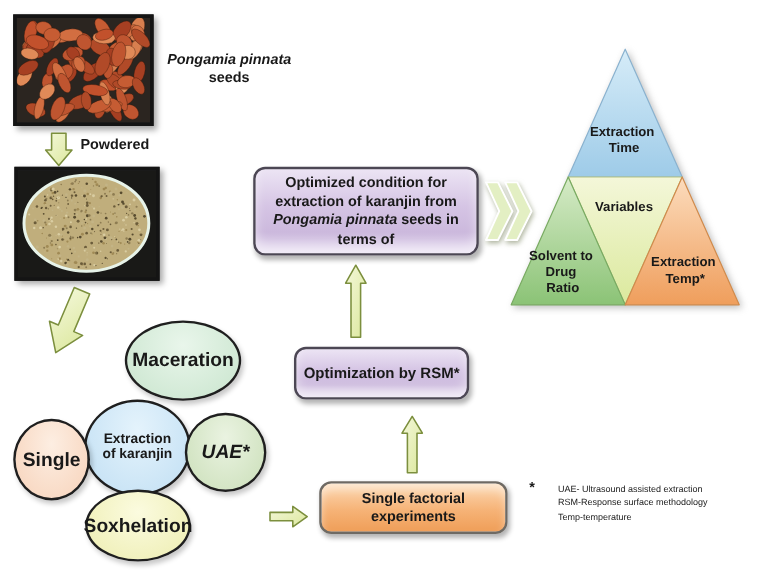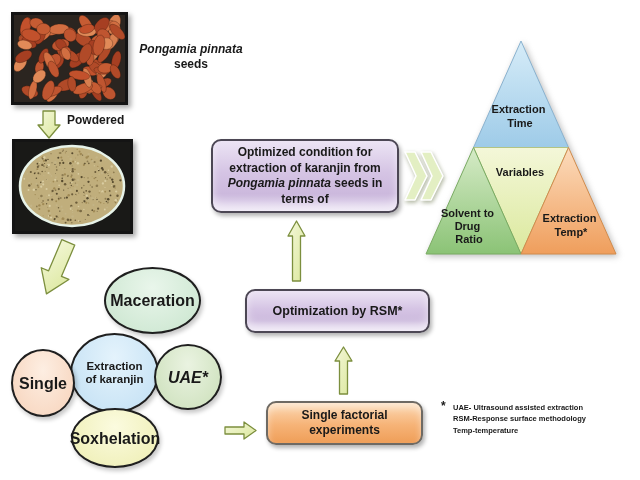--- a/index.html
+++ b/index.html
@@ -47,21 +47,21 @@
   .chev polygon{fill:#e3efc3;stroke:#ffffff;stroke-width:1.6;stroke-linejoin:round;}
 
   
   .pyr{filter:drop-shadow(2px 2px 3px rgba(110,110,110,.45));}
   .pyr polygon{stroke-linejoin:round;}
   .pyr text{font-family:"Liberation Sans",sans-serif;font-weight:700;font-size:11px;fill:#191919;text-anchor:middle;}
 
   
   .footnote{width:180px;}
   .fn-ast{position:absolute;left:0;top:-3px;font-size:12px;font-weight:700;}
-  .fn-line{margin-left:12px;font-size:7.5px;font-weight:700;line-height:11.4px;white-space:nowrap;}
+  .fn-line{margin-left:24px;font-size:7.5px;font-weight:400;line-height:11.4px;white-space:nowrap;}
 </style>
 </head>
 <body>
 
 <div class="canvas">
 
   <svg width="0" height="0" style="position:absolute">
     <defs>
       <linearGradient id="agrad" x1="0" y1="0" x2="1" y2="1">
         <stop offset="0" stop-color="#f4f8da"></stop>
@@ -560,21 +560,21 @@
   </svg>
 
   <div class="abs rbox rbox-orange facbox" style="left:266px;top:401px;width:157px;height:44px;">
     <span>Single factorial experiments</span>
   </div>
 
   <svg class="abs arrowsvg" style="left:334px;top:346px;" width="19" height="49" viewBox="0 0 19 49">
     <polygon points="9.5,1 18,15 13.5,15 13.5,48 5.5,48 5.5,15 1,15"></polygon>
   </svg>
 
-  <div class="abs rbox rbox-purple rsmbox" style="left:245px;top:289px;width:185px;height:44px;">
+  <div class="abs rbox rbox-purple rsmbox" style="left:245px;top:289px;width:146px;height:44px;">
     <span>Optimization by RSM*</span>
   </div>
 
   <svg class="abs arrowsvg" style="left:287px;top:220px;" width="19" height="62" viewBox="0 0 19 62">
     <polygon points="9.5,1 18,16 13.5,16 13.5,61 5.5,61 5.5,16 1,16"></polygon>
   </svg>
 
   <div class="abs rbox rbox-purple optbox" style="left:211px;top:139px;width:188px;height:74px;">
     <span><span>Optimized condition for extraction of karanjin from </span><span class="ital">Pongamia pinnata</span><span> seeds in terms of</span></span>
   </div>

